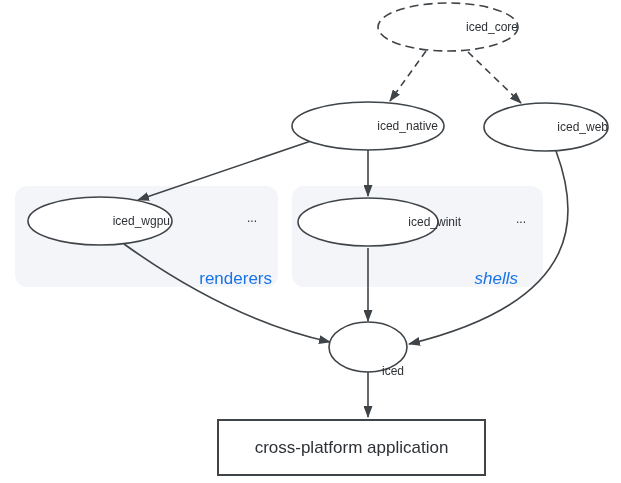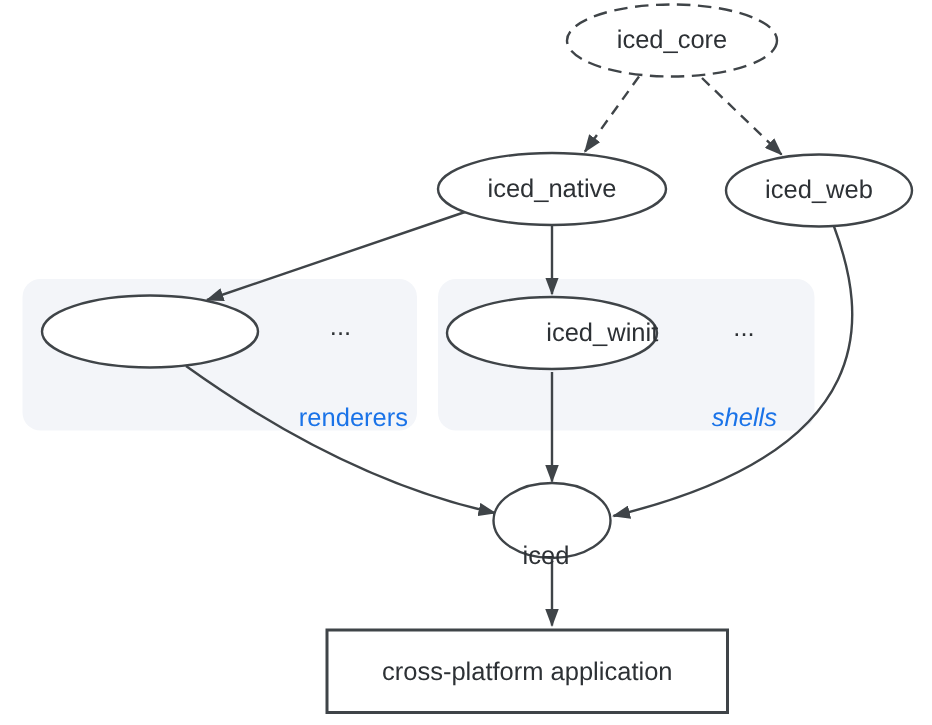--- a/index.html
+++ b/index.html
@@ -44,24 +44,24 @@
   .node-shape {
     fill: var(--node-fill);
     stroke: var(--stroke);
     stroke-width: 1.6;
   }
   .node-shape.dashed { stroke-dasharray: 9 5; }
   #arrowhead path { fill: var(--stroke); }
 
   .label {
     position: absolute;
-    font-size: 17px;
+    font-size: 12px;
     line-height: 22px;
     color: var(--text);
-    text-align: center;
+    text-align: right;
     white-space: nowrap;
   }
   .group-label {
     position: absolute;
     font-size: 17px;
     line-height: 20px;
     color: var(--accent-blue);
     text-align: right;
     white-space: nowrap;
     margin-top: 12px;
@@ -120,20 +120,21 @@
     <ellipse class="node-shape" cx="368" cy="126" rx="76" ry="24"></ellipse>
     <ellipse class="node-shape" cx="546" cy="127" rx="62" ry="24"></ellipse>
     <ellipse class="node-shape" cx="100" cy="221" rx="72" ry="24"></ellipse>
     <ellipse class="node-shape" cx="368" cy="222" rx="70" ry="24"></ellipse>
     <ellipse class="node-shape" cx="368" cy="347" rx="39" ry="25"></ellipse>
   </svg>
 
   <div class="label" id="lbl-iced-core">iced_core</div>
   <div class="label" id="lbl-iced-native">iced_native</div>
   <div class="label" id="lbl-iced-web">iced_web</div>
+  <div class="label" id="lbl-iced-wgpu">iced_wgpu</div>
   <div class="label" id="lbl-iced-winit">iced_winit</div>
   <div class="label" id="lbl-iced">iced</div>
 
   <div class="label" id="dots-renderers">...</div>
   <div class="label" id="dots-shells">...</div>
 
   <div class="group-label" id="lbl-renderers">renderers</div>
   <div class="group-label" id="lbl-shells">shells</div>
 
   <div class="rect-node">

